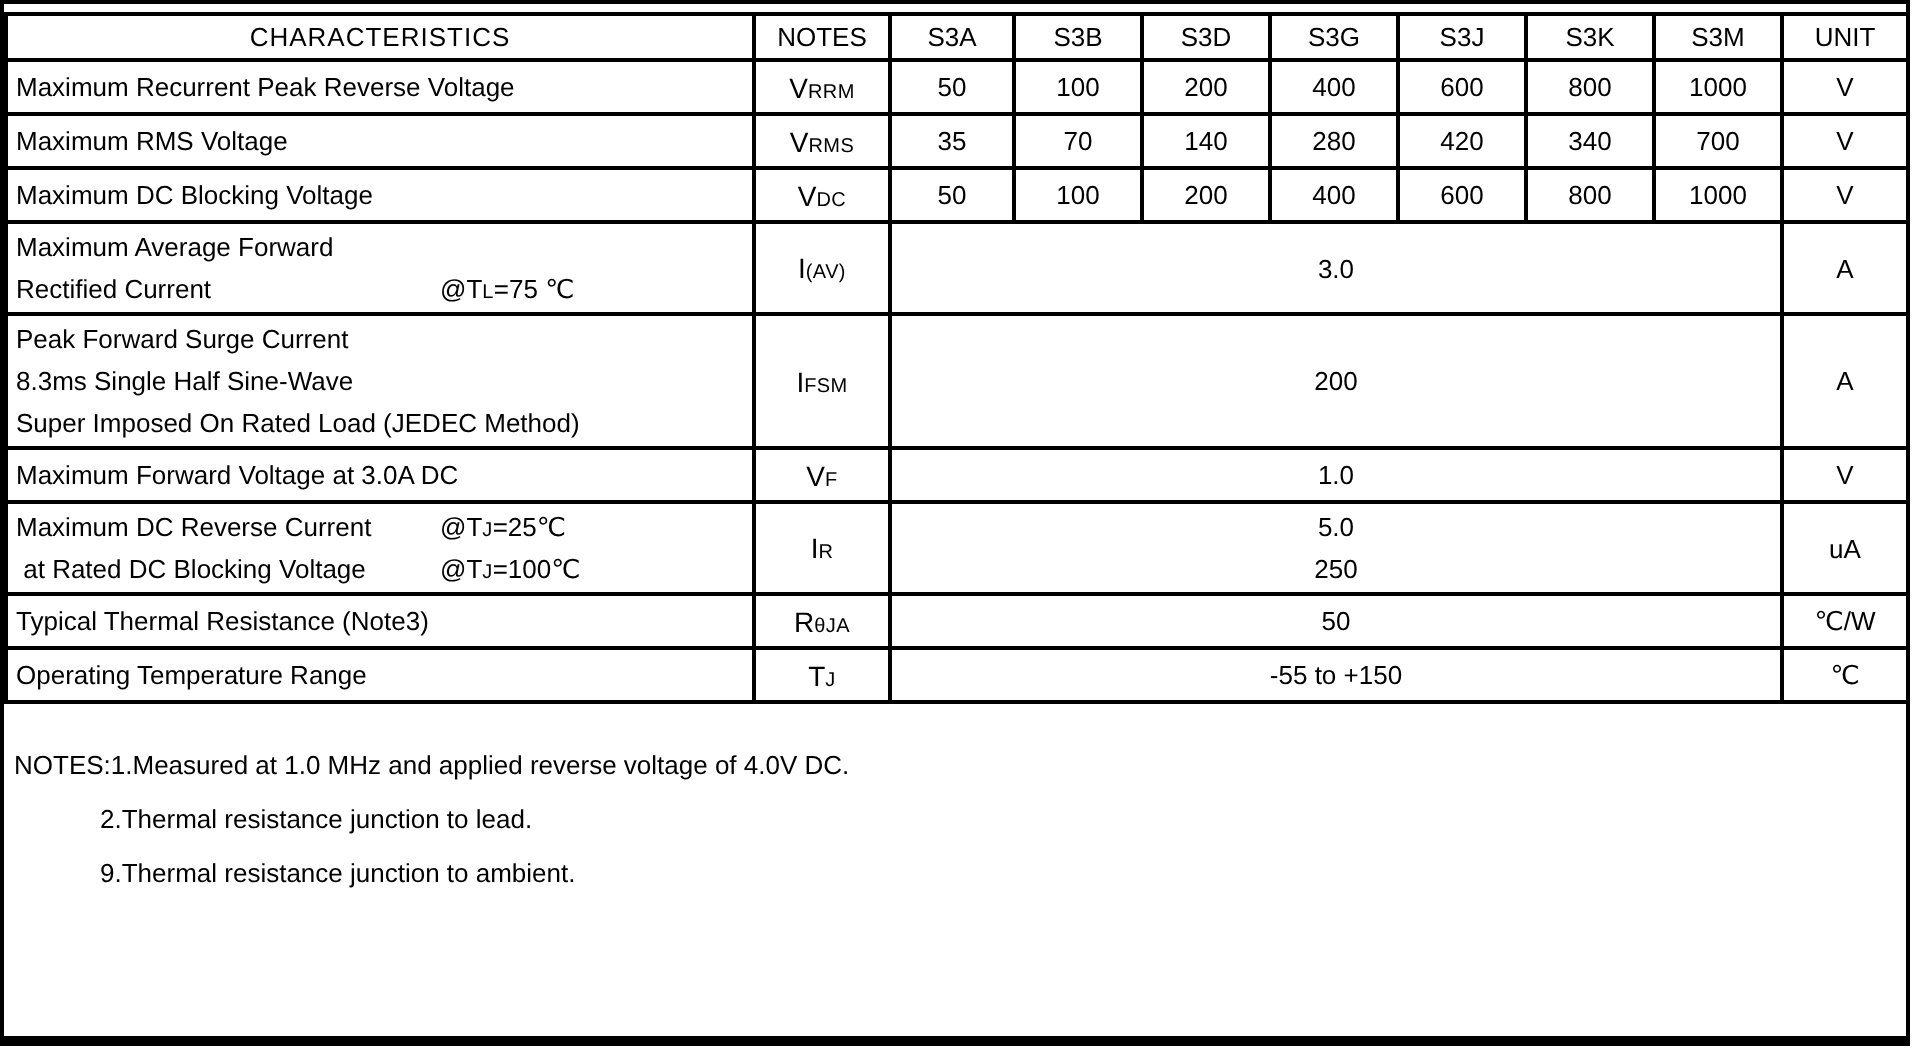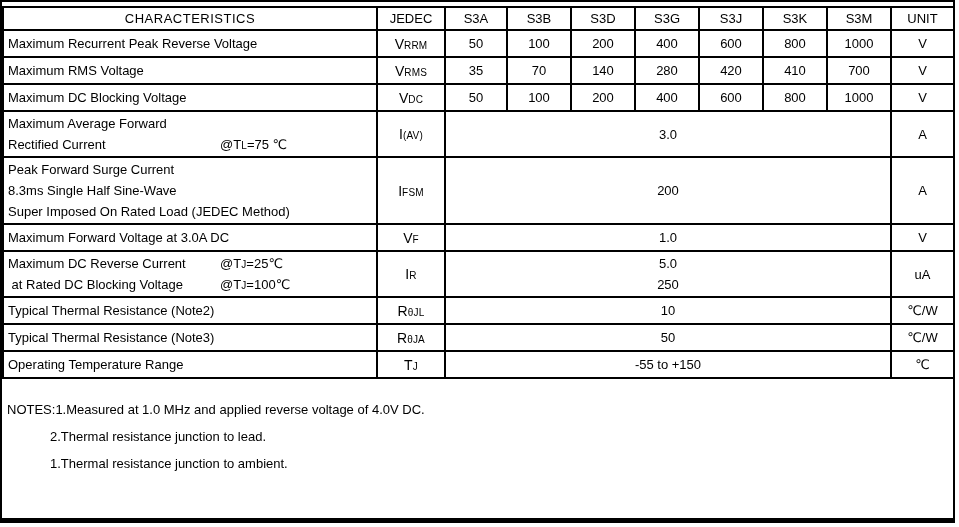--- a/index.html
+++ b/index.html
@@ -50,21 +50,21 @@
       <col style="width:64px">
       <col style="width:64px">
       <col style="width:64px">
       <col style="width:64px">
       <col style="width:64px">
       <col style="width:63px">
     </colgroup>
     <thead>
       <tr>
         <th class="char-h">CHARACTERISTICS</th>
-        <th>JEDEC</th>
+        <th>NOTES</th>
         <th>S3A</th>
         <th>S3B</th>
         <th>S3D</th>
         <th>S3G</th>
         <th>S3J</th>
         <th>S3K</th>
         <th>S3M</th>
         <th>UNIT</th>
       </tr>
     </thead>
@@ -86,21 +86,21 @@
         <tr class="single">
           <td class="char-cell">
             <div class="char-line"><span>Maximum RMS Voltage</span></div>
           </td>
           <td class="sym-cell"><span>V</span><span class="sm">RMS</span></td>
           <td class="val-cell">35</td>
           <td class="val-cell">70</td>
           <td class="val-cell">140</td>
           <td class="val-cell">280</td>
           <td class="val-cell">420</td>
-          <td class="val-cell">410</td>
+          <td class="val-cell">340</td>
           <td class="val-cell">700</td>
           <td class="unit-cell">V</td>
         </tr>
         <tr class="single">
           <td class="char-cell">
             <div class="char-line"><span>Maximum DC Blocking Voltage</span></div>
           </td>
           <td class="sym-cell"><span>V</span><span class="sm">DC</span></td>
           <td class="val-cell">50</td>
           <td class="val-cell">100</td>
@@ -151,30 +151,20 @@
           </td>
           <td class="sym-cell"><span>I</span><span class="sm">R</span></td>
           <td class="val-cell" colspan="7">
             <div class="span-line">5.0</div>
             <div class="span-line">250</div>
           </td>
           <td class="unit-cell">uA</td>
         </tr>
         <tr class="single">
           <td class="char-cell">
-            <div class="char-line"><span>Typical Thermal Resistance (Note2)</span></div>
-          </td>
-          <td class="sym-cell"><span>R</span><span class="sm">θJL</span></td>
-          <td class="val-cell" colspan="7">
-            <div class="span-line">10</div>
-          </td>
-          <td class="unit-cell">℃/W</td>
-        </tr>
-        <tr class="single">
-          <td class="char-cell">
             <div class="char-line"><span>Typical Thermal Resistance (Note3)</span></div>
           </td>
           <td class="sym-cell"><span>R</span><span class="sm">θJA</span></td>
           <td class="val-cell" colspan="7">
             <div class="span-line">50</div>
           </td>
           <td class="unit-cell">℃/W</td>
         </tr>
         <tr class="single">
           <td class="char-cell">
@@ -185,15 +175,15 @@
             <div class="span-line">-55 to +150</div>
           </td>
           <td class="unit-cell">℃</td>
         </tr>
       </tbody>
   </table>
 
   <div class="notes">
     <div class="note-line">NOTES:1.Measured at 1.0 MHz and applied reverse voltage of 4.0V DC.</div>
     <div class="note-line note-indent">2.Thermal resistance junction to lead.</div>
-    <div class="note-line note-indent">1.Thermal resistance junction to ambient.</div>
+    <div class="note-line note-indent">9.Thermal resistance junction to ambient.</div>
   </div>
 </div>
 
 </body></html>

